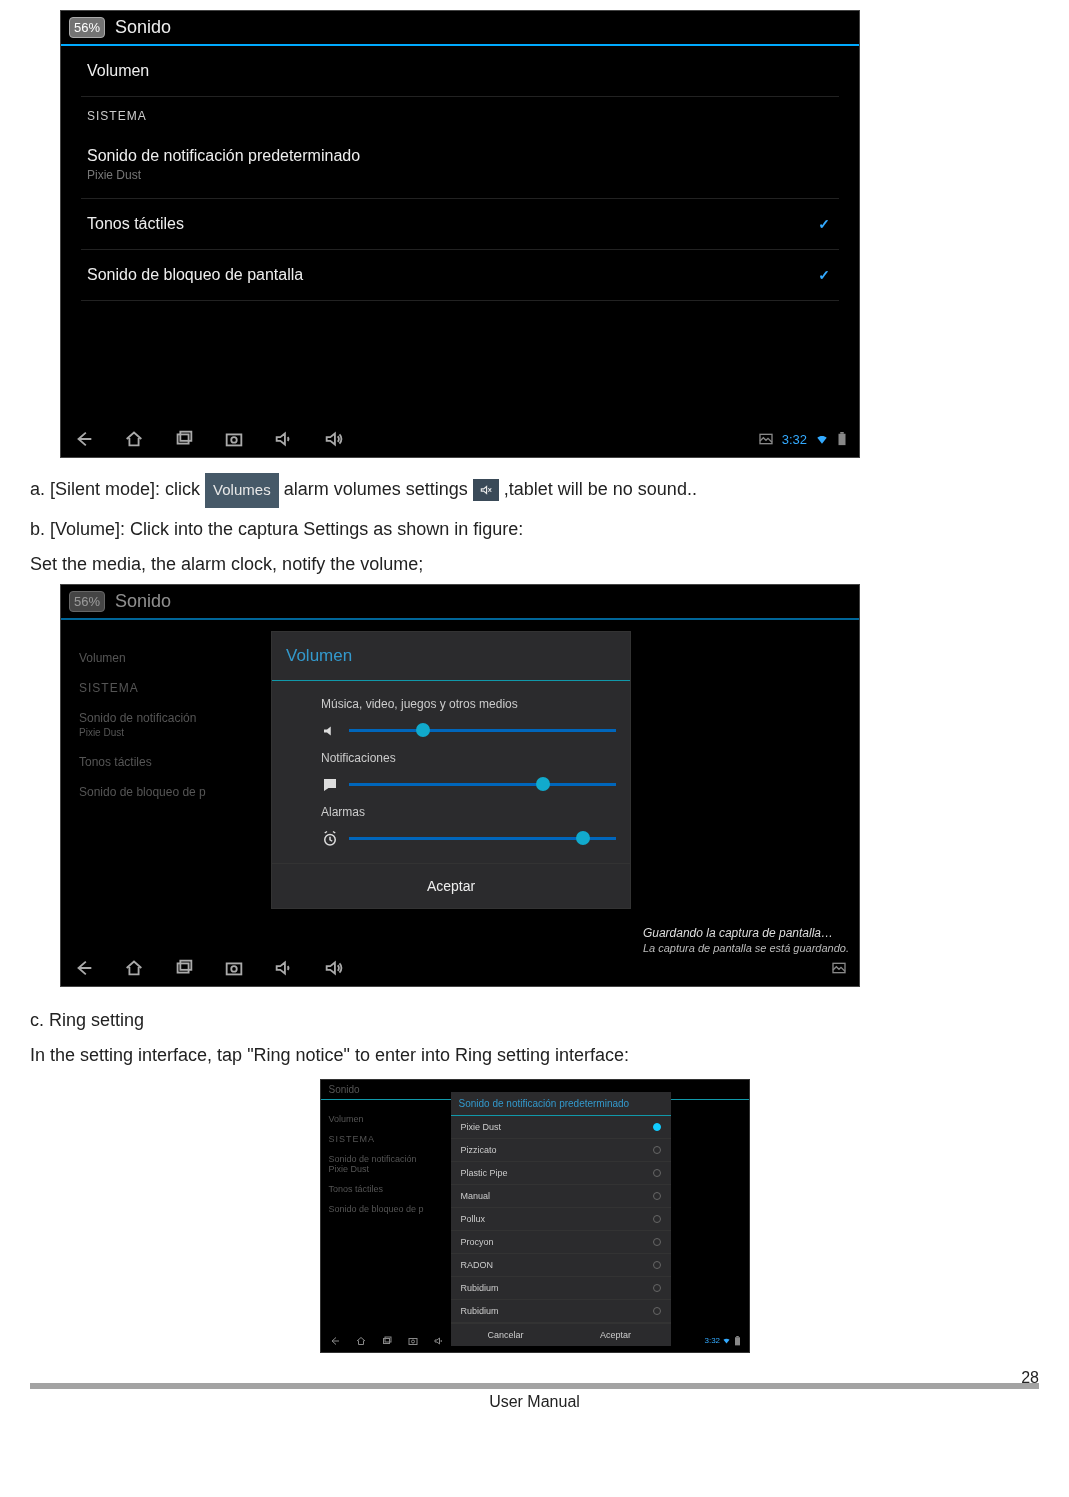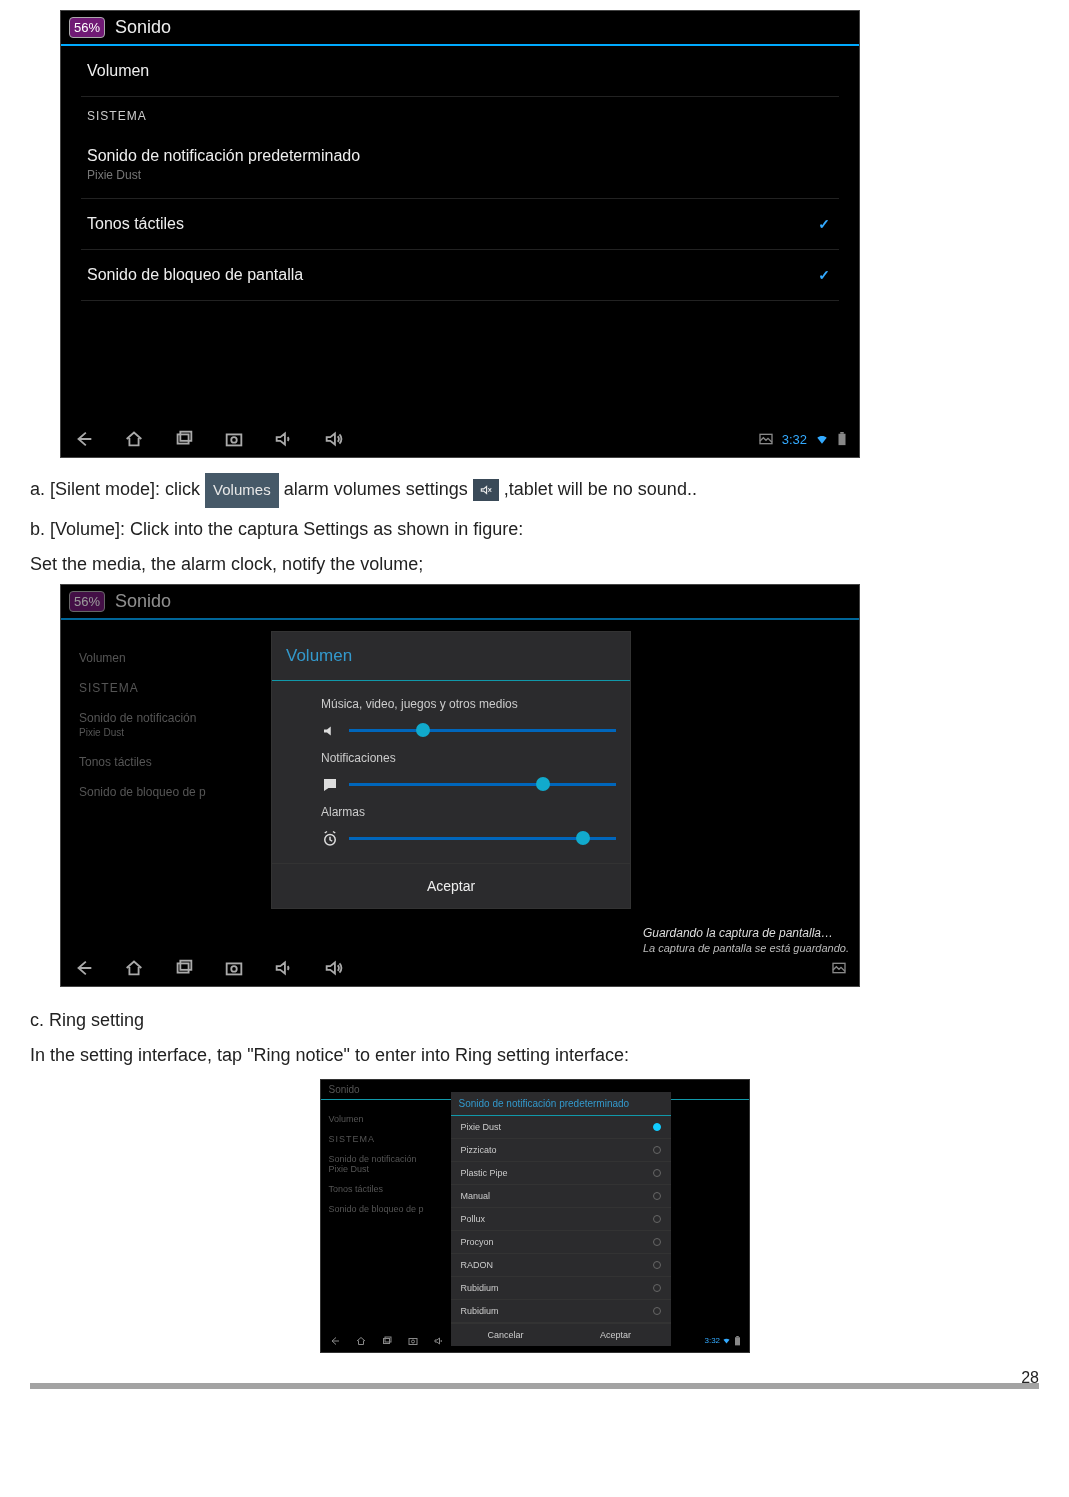--- a/index.html
+++ b/index.html
@@ -19,21 +19,21 @@
     background: #000;
     border: 1px solid #444;
   }
   .scr1-header {
     display: flex;
     align-items: center;
     padding: 6px 8px;
     border-bottom: 2px solid #0af;
   }
   .batt-badge {
-    background: #701a75;
+    background: #737373;
     border: 1px solid #aaa;
     border-radius: 4px;
     color: #fff;
     font-size: 13px;
     padding: 2px 4px;
     margin-right: 10px;
   }
   .scr1-title { color: #eee; font-size: 18px; }
   .scr1-body {
     padding: 0 20px;
@@ -515,13 +515,14 @@
       <svg style="width:7px;height:10px;color:#888;vertical-align:middle" viewBox="0 0 10 16" fill="currentColor">
           <rect x="1" y="2" width="8" height="13"></rect>
           <rect x="3" y="0" width="4" height="2"></rect>
         </svg>
     </div>
   </div>
 </div>
 
 <div class="footer">
   <span class="page-num">28</span>
+  <div class="footer-title">User Manual</div>
 </div>
 
 </body></html>

